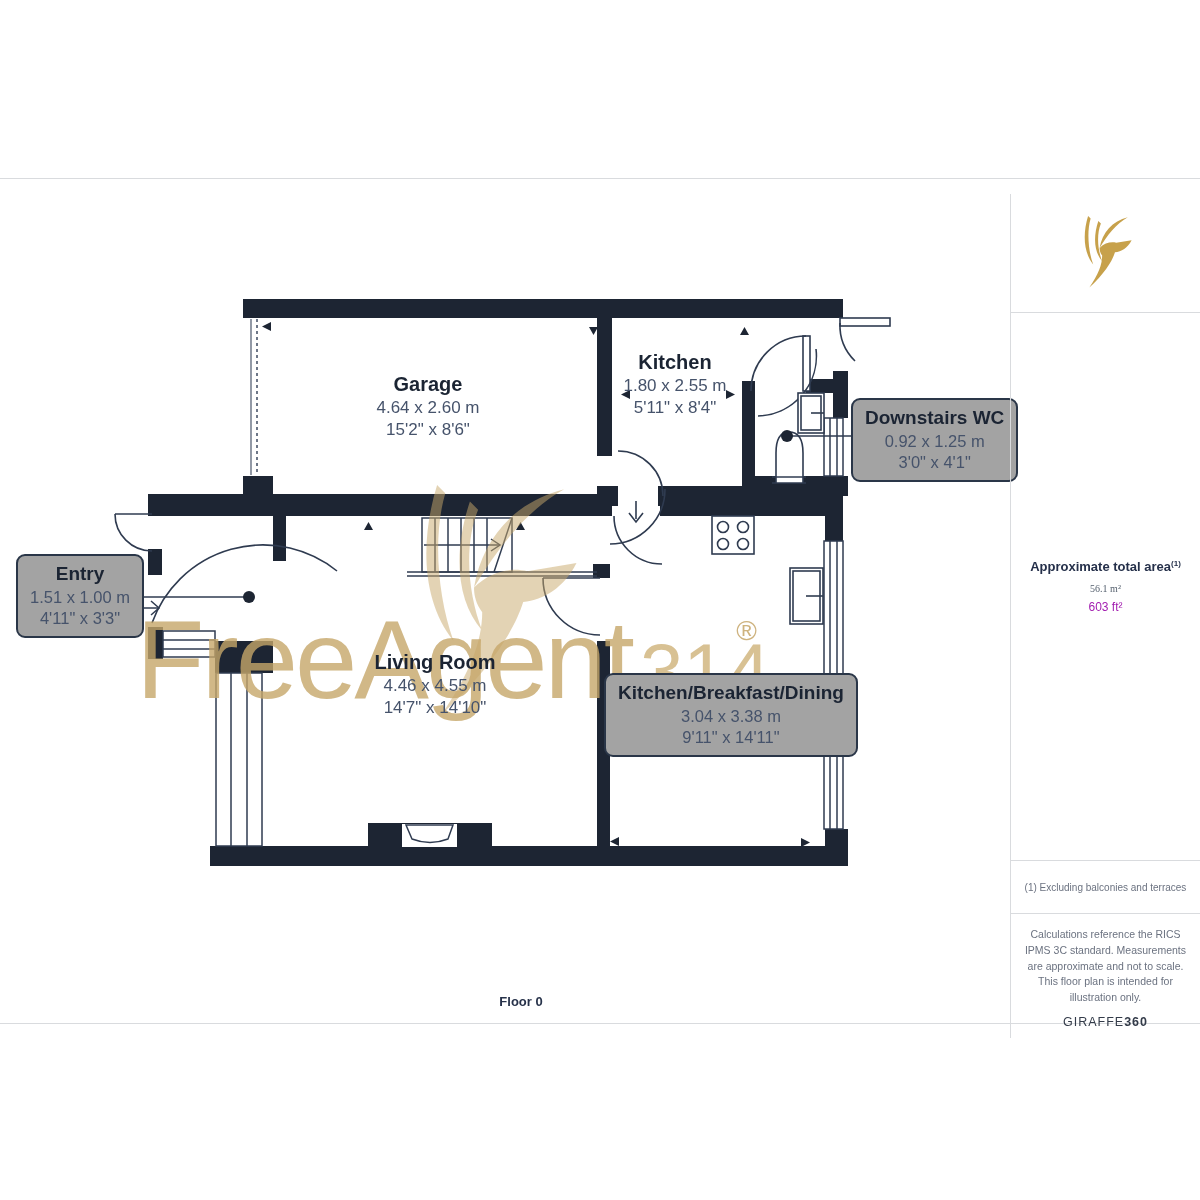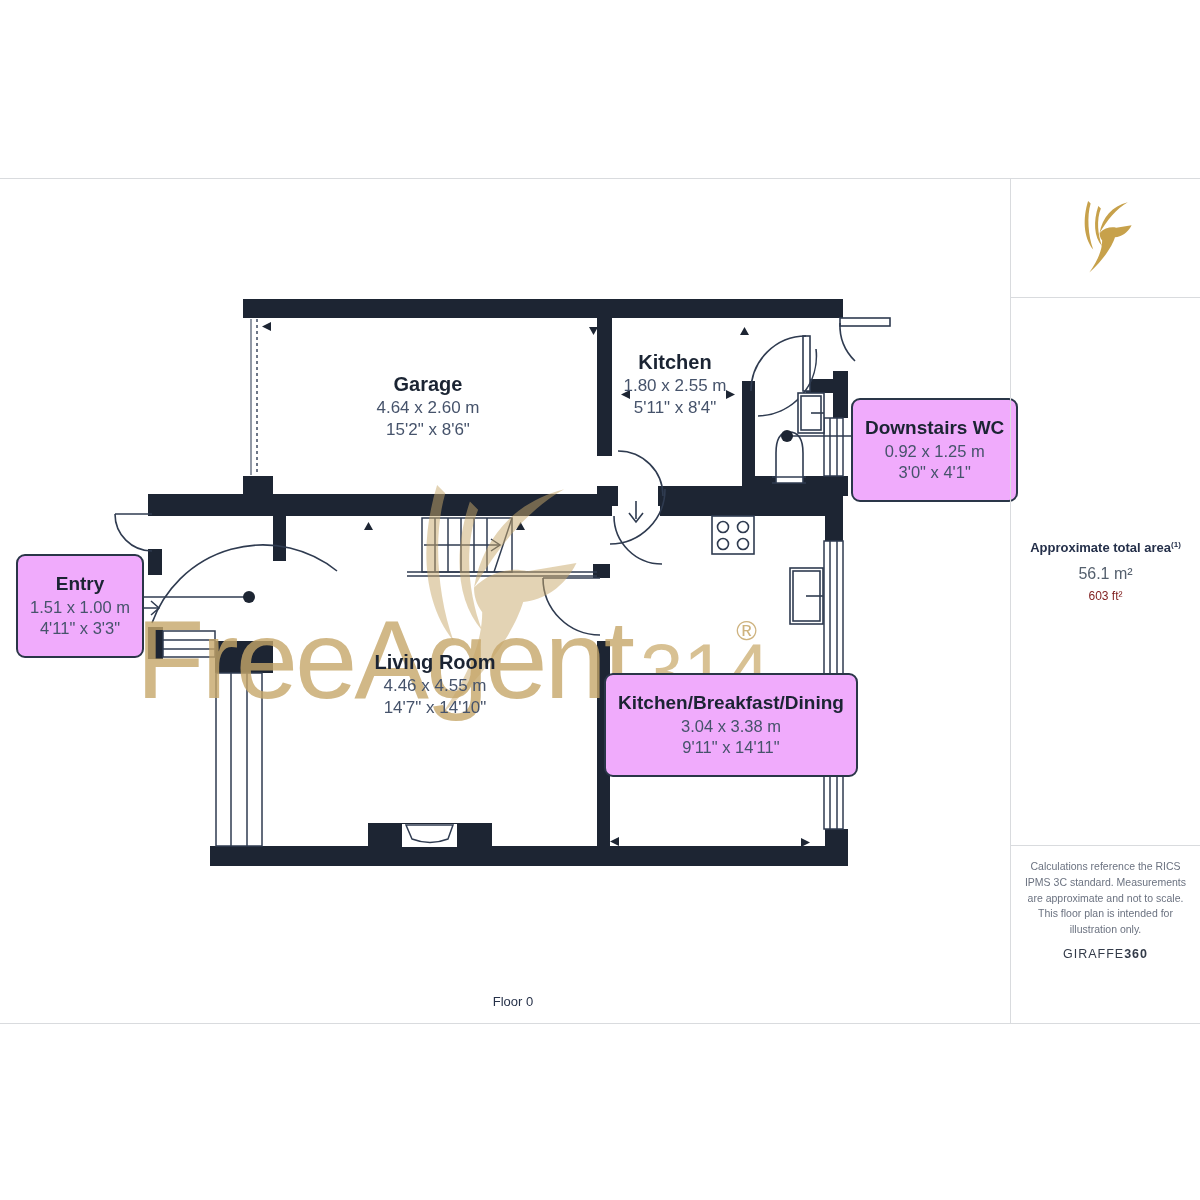--- a/index.html
+++ b/index.html
@@ -12,35 +12,35 @@
   
   #wm-bird{position:absolute;left:392px;top:300px;width:205px;height:250px;opacity:.5;}
   #wm-text{position:absolute;left:136px;top:416px;white-space:nowrap;pointer-events:none;}
   .wm-main{font-size:112px;letter-spacing:-3px;color:rgba(198,166,105,.8);}
   .wm-suffix{font-size:78px;color:rgba(206,178,120,.8);margin-left:8px;}
   .wm-reg{font-size:28px;color:rgba(198,166,105,.85);position:relative;top:-58px;margin-left:-34px;}
   
   .room-label{position:absolute;text-align:center;line-height:1.3;}
   .room-name{font-weight:bold;font-size:20px;color:#1b2433;white-space:nowrap;}
   .room-dim{font-size:17px;color:#46536b;white-space:nowrap;}
-  .boxed{background:#f0abfc;border:2px solid #2a3648;border-radius:9px;padding:16px 12px;display:inline-block;}
+  .boxed{background:#a3a3a3;border:2px solid #2a3648;border-radius:9px;padding:6px 12px;display:inline-block;}
   .boxed .room-name{font-size:19px;}
   .boxed .room-dim{font-size:16.5px;}
   
-  #floor-label{position:absolute;left:8px;top:815px;width:1010px;text-align:center;
-               font-size:13px;font-weight:normal;color:#27324a;}
-  
-  #sidebar{position:absolute;left:1010px;top:0;width:189px;height:844px;border-left:1px solid #d9dbde;}
+  #floor-label{position:absolute;left:16px;top:815px;width:1010px;text-align:center;
+               font-size:13px;font-weight:bold;color:#27324a;}
+  
+  #sidebar{position:absolute;left:1010px;top:15px;width:189px;height:844px;border-left:1px solid #d9dbde;}
   .sb-section{box-sizing:border-box;width:100%;}
   #sb-logo{height:119px;display:flex;align-items:center;justify-content:center;border-bottom:1px solid #d9dbde;}
   #sb-area{height:548px;display:flex;flex-direction:column;align-items:center;justify-content:center;border-bottom:1px solid #d9dbde;}
   .sb-area-title{font-size:13px;font-weight:bold;color:#25304a;}
   .sb-area-title sup{font-size:8px;}
-  .sb-area-value{font-size:16px;color:#55606e;margin-top:9px;}
-  .sb-area-value2{font-size:12px;color:#7f1d1d;margin-top:6px;}
+  .sb-area-value{font-size:10px;color:#55606e;margin-top:9px;font-family:Liberation Serif, serif;}
+  .sb-area-value2{font-size:12px;color:#a21caf;margin-top:6px;}
   #sb-footnote{height:53px;display:flex;align-items:center;justify-content:center;text-align:center;
                font-size:10px;color:#6b7280;border-bottom:1px solid #d9dbde;padding:0 6px;}
   #sb-disclaimer{height:123px;display:flex;flex-direction:column;align-items:center;justify-content:flex-start;
                  padding:13px 11px 0 11px;text-align:center;}
   .sb-disc-text{font-size:10.5px;line-height:1.5;color:#6b7280;}
   .sb-brand{margin-top:9px;font-size:12.5px;letter-spacing:1px;color:#333b49;}
   .sb-brand b{font-weight:bold;text-align:center;}
 </style>
 </head>
 <body>
@@ -277,20 +277,21 @@
       </div>
 
       <div id="sb-area" class="sb-section">
         <div class="sb-area-title">
           <span>Approximate total area</span><sup>(1)</sup>
         </div>
         <div class="sb-area-value">56.1 m²</div>
         <div class="sb-area-value2">603 ft²</div>
       </div>
 
+      <div id="sb-footnote" class="sb-section">(1) Excluding balconies and terraces</div>
 
       <div id="sb-disclaimer" class="sb-section">
         <div class="sb-disc-text">Calculations reference the RICS IPMS 3C standard. Measurements are approximate and not to scale. This floor plan is intended for illustration only.</div>
         <div class="sb-brand">
           <span>GIRAFFE</span><b>360</b>
         </div>
       </div>
     </div>
   </div>
 </div>

